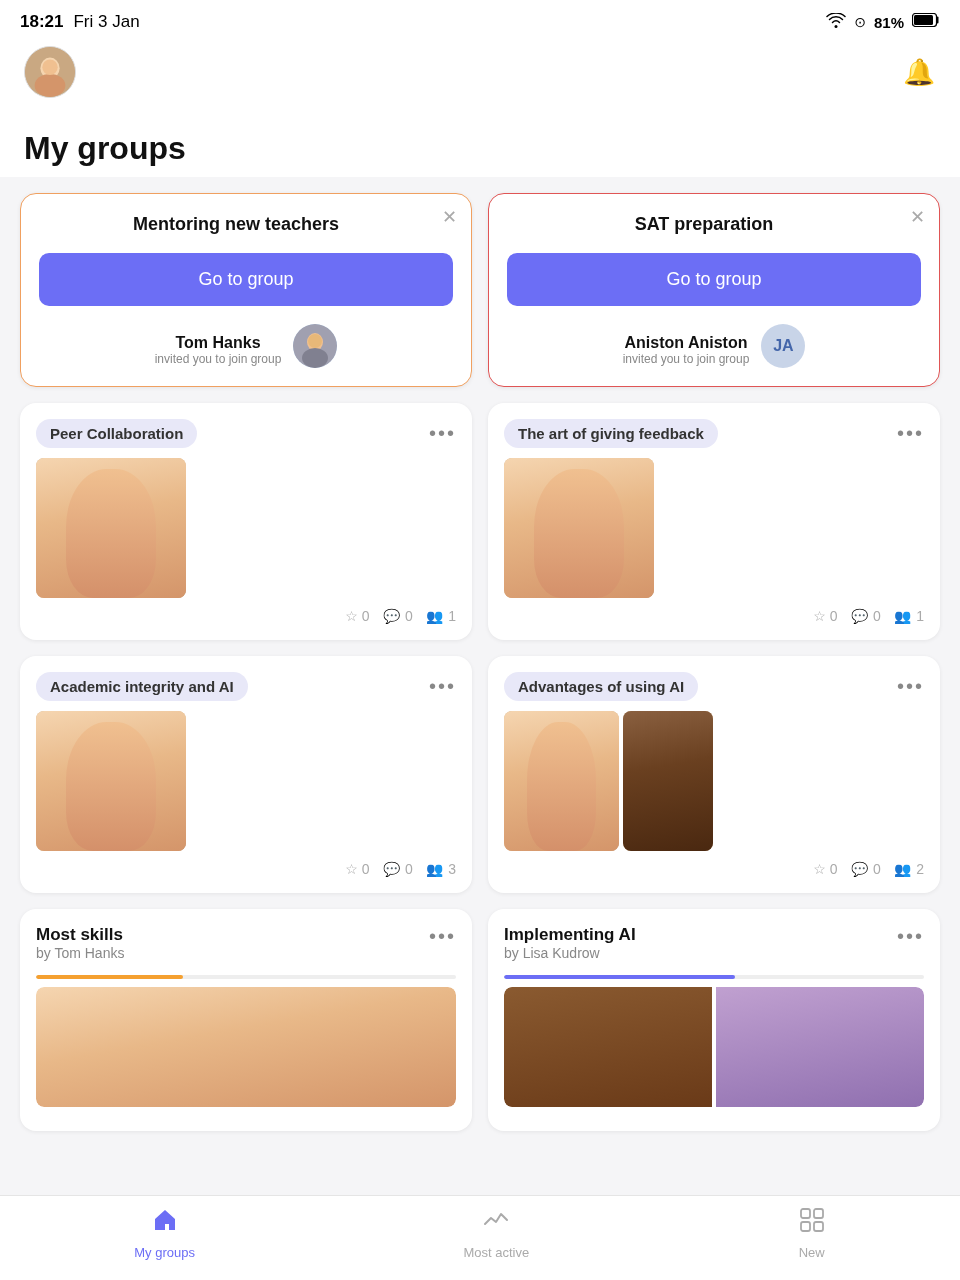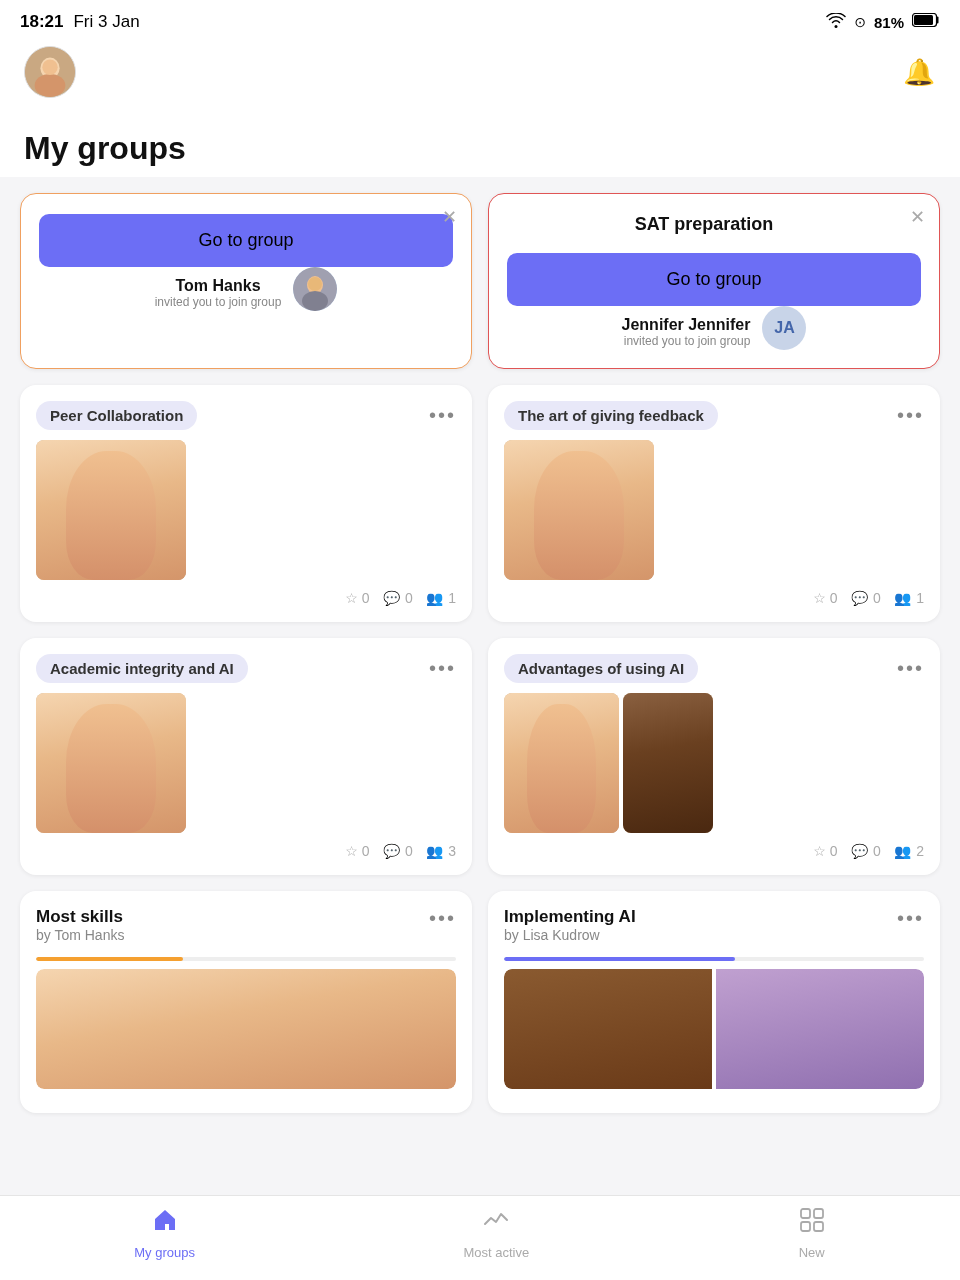--- a/index.html
+++ b/index.html
@@ -113,28 +113,29 @@
       font-weight: 700;
       color: #111;
       text-align: center;
       margin-bottom: 18px;
       padding-right: 20px;
     }
     .go-to-group-btn {
       display: block;
       width: 100%;
       background: #6c6ef5;
-      color: #000000;
+      color: #ffffff;
       border: none;
       border-radius: 10px;
       padding: 16px;
       font-size: 18px;
       font-weight: 500;
       text-align: center;
       cursor: pointer;
+      margin-bottom: 18px;
     }
     .invite-info {
       display: flex;
       align-items: center;
       justify-content: center;
       gap: 12px;
     }
     .invite-name {
       font-size: 16px;
       font-weight: 700;
@@ -375,20 +376,21 @@
 <div class="page-header">
   <h1 class="page-title">My groups</h1>
 </div>
 
 <div class="content">
 
   <div class="invite-row">
 
     <div class="invite-card orange">
       <span class="invite-card-close">✕</span>
+      <div class="invite-card-title">Mentoring new teachers</div>
       <button class="go-to-group-btn">Go to group</button>
       <div class="invite-info">
         <div>
           <div class="invite-name">Tom Hanks</div>
           <div class="invite-sub">invited you to join group</div>
         </div>
         <div class="inviter-avatar">
           <svg width="44" height="44" viewBox="0 0 44 44">
             <circle cx="22" cy="22" r="22" fill="#a0a0b0"></circle>
             <ellipse cx="22" cy="18" rx="8" ry="9" fill="#f0c090"></ellipse>
@@ -398,21 +400,21 @@
         </div>
       </div>
     </div>
 
     <div class="invite-card red">
       <span class="invite-card-close">✕</span>
       <div class="invite-card-title">SAT preparation</div>
       <button class="go-to-group-btn">Go to group</button>
       <div class="invite-info">
         <div>
-          <div class="invite-name">Jennifer Jennifer</div>
+          <div class="invite-name">Aniston Aniston</div>
           <div class="invite-sub">invited you to join group</div>
         </div>
         <div class="inviter-avatar" style="background:#c8d4e8;color:#4466aa;font-weight:700;font-size:16px;">
           <span>JA</span>
         </div>
       </div>
     </div>
 
   </div>
 

